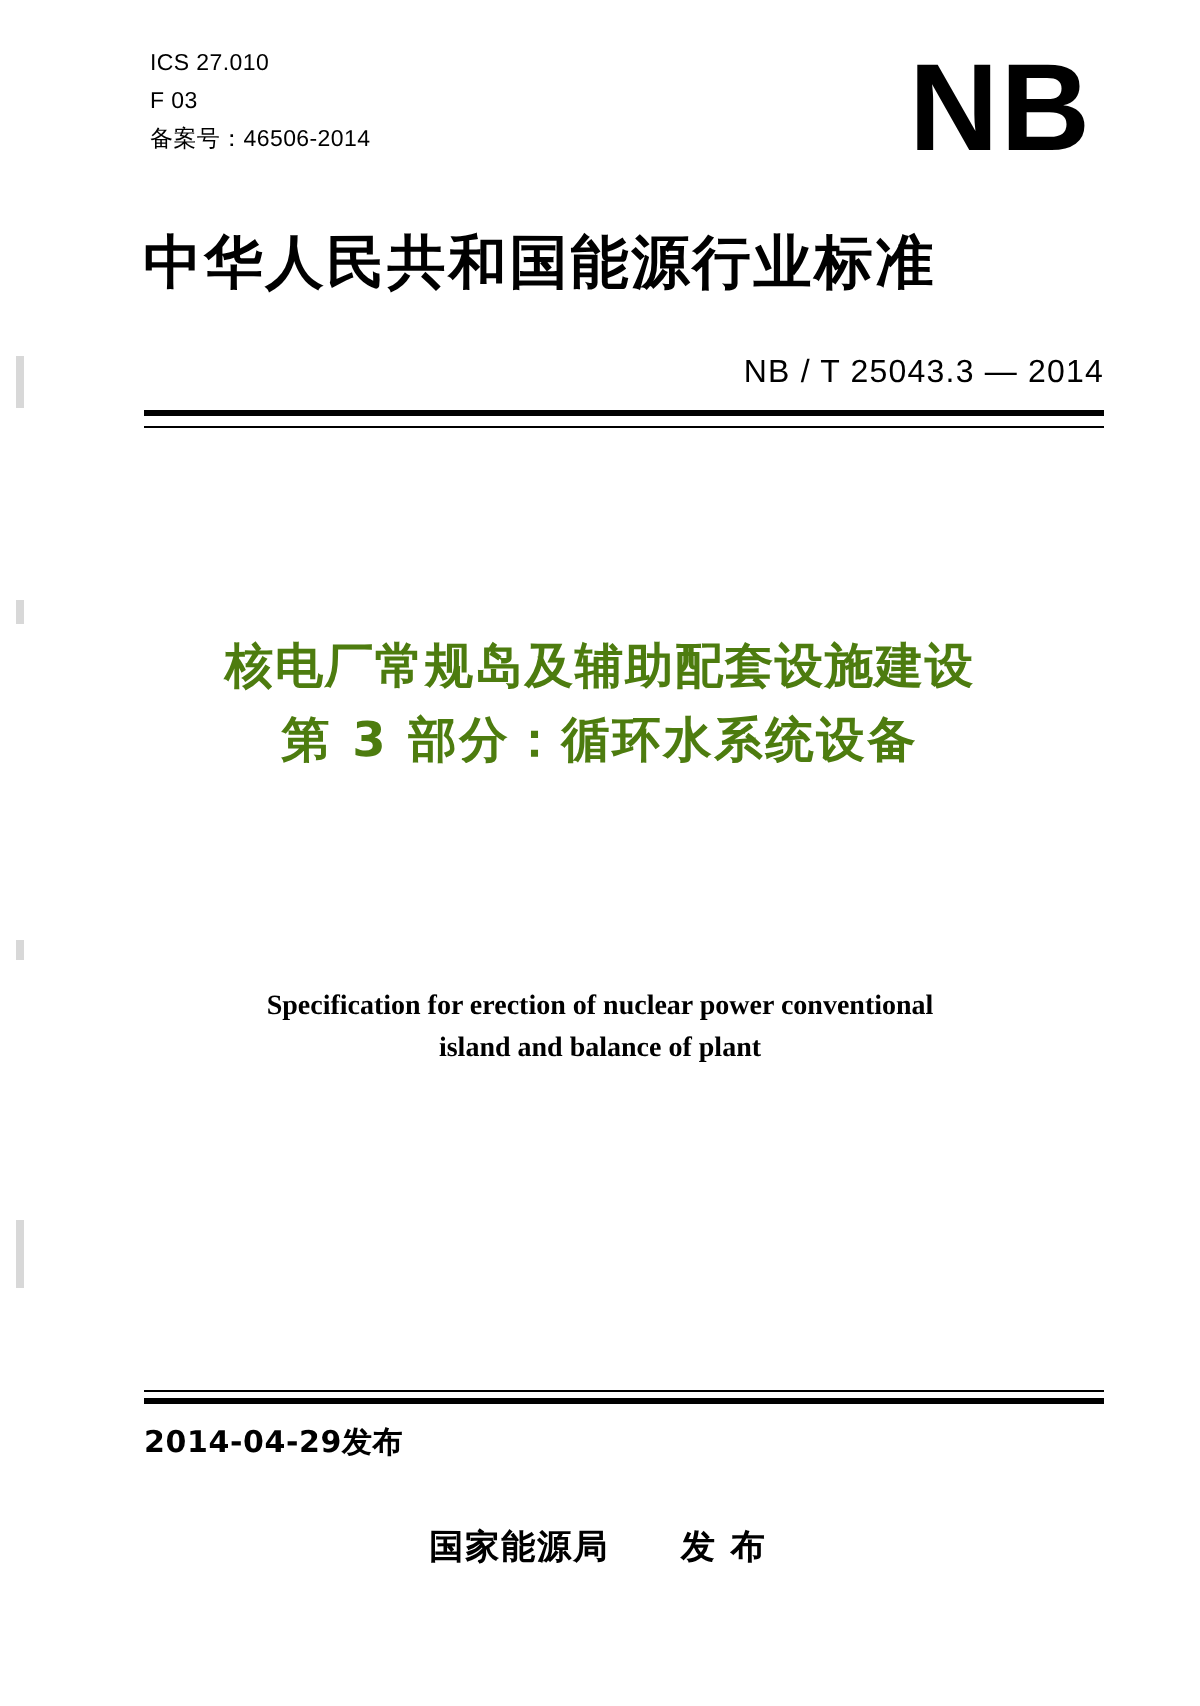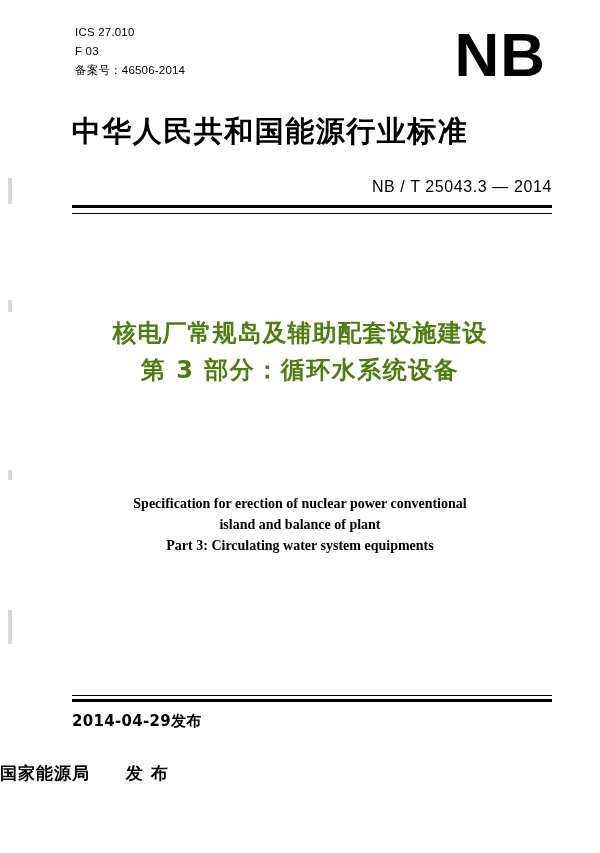--- a/index.html
+++ b/index.html
@@ -171,20 +171,21 @@
     letter-spacing: 0.3px;
   }
   .dates-row span { white-space: nowrap; }
 
   
   .publisher {
     position: absolute;
     top: 762px;
     left: 0;
     width: 598px;
+    text-align: center;
     font-family: "DejaVu Sans", sans-serif;
     font-weight: bold;
     font-size: 17px;
     letter-spacing: 1px;
     white-space: nowrap;
   }
   .publisher .gap { display: inline-block; width: 22px; }
 
   
   .margin-mark {
@@ -225,21 +226,20 @@
   <div class="rule-thin"></div>
 
   <div class="title-cn">
     <div class="line1">核电厂常规岛及辅助配套设施建设</div>
     <div class="line3">第 3 部分：循环水系统设备</div>
   </div>
 
   <div class="title-en">
     <div>Specification for erection of nuclear power conventional</div>
     <div>island and balance of plant</div>
-    <div>Part 3: Circulating water system equipments</div>
   </div>
 
   <div class="rule-bottom-thin"></div>
   <div class="rule-bottom-thick"></div>
 
   <div class="dates-row">
     <span>2014-04-29发布</span>
   </div>
 
   <div class="publisher">

